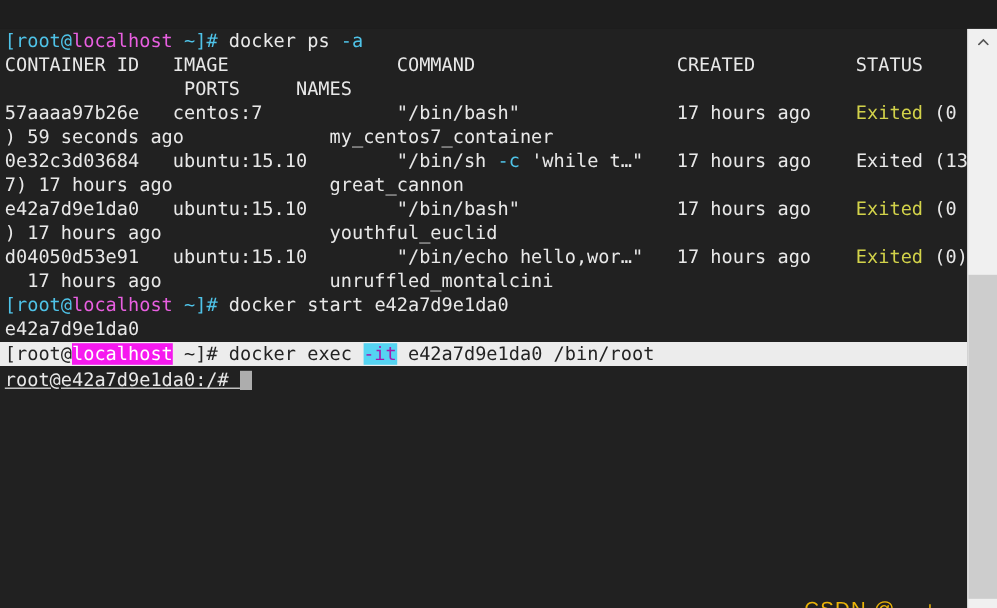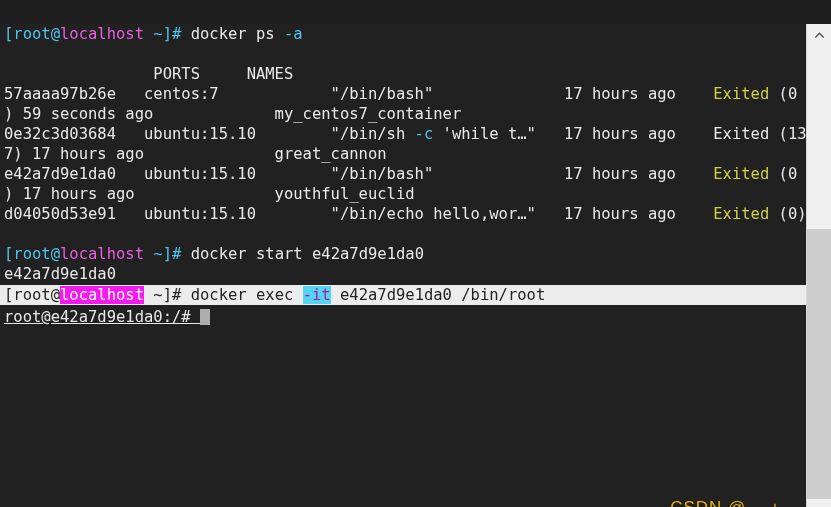--- a/index.html
+++ b/index.html
@@ -131,33 +131,35 @@
 </style>
 </head>
 <body>
 
 <div id="screen">
 
   <div id="terminal">
 
     <div class="tline" style="top:0px;"><span class="c-cyan">[root@</span><span class="c-mag">localhost</span><span class="c-cyan"> ~]# </span><span class="c-white">docker ps </span><span class="c-cyan">-a</span></div>
 
+    <div class="tline" style="top:20px;">CONTAINER ID   IMAGE               COMMAND                  CREATED         STATUS</div>
 
     <div class="tline" style="top:40px;">                PORTS     NAMES</div>
 
     <div class="tline" style="top:60px;">57aaaa97b26e   centos:7            "/bin/bash"              17 hours ago    <span class="c-yellow">Exited</span> (0</div>
     <div class="tline" style="top:80px;text-align:center;">) 59 seconds ago             my_centos7_container</div>
 
     <div class="tline" style="top:100px;">0e32c3d03684   ubuntu:15.10        "/bin/sh <span class="c-cyan">-c</span> 'while t…"   17 hours ago    Exited (13</div>
     <div class="tline" style="top:120px;">7) 17 hours ago              great_cannon</div>
 
     <div class="tline" style="top:140px;">e42a7d9e1da0   ubuntu:15.10        "/bin/bash"              17 hours ago    <span class="c-yellow">Exited</span> (0</div>
     <div class="tline" style="top:160px;">) 17 hours ago               youthful_euclid</div>
 
     <div class="tline" style="top:180px;">d04050d53e91   ubuntu:15.10        "/bin/echo hello,wor…"   17 hours ago    <span class="c-yellow">Exited</span> (0)</div>
+    <div class="tline" style="top:200px;">  17 hours ago               unruffled_montalcini</div>
 
     <div class="tline" style="top:220px;"><span class="c-cyan">[root@</span><span class="c-mag">localhost</span><span class="c-cyan"> ~]# </span><span class="c-white">docker start e42a7d9e1da0</span></div>
 
     <div class="tline" style="top:240px;">e42a7d9e1da0</div>
 
     <div class="tline sel" style="top:261px;"><span class="c-dark">[root@</span><span class="hl-mag">localhost</span><span class="c-dark"> ~]# docker exec </span><span class="hl-cyan">-it</span><span class="c-dark"> e42a7d9e1da0 /bin/root</span></div>
 
     <div class="tline" style="top:283px;text-decoration:underline;"><span>root@e42a7d9e1da0:/# </span><span class="cursor-block"></span></div>
 
   </div>

